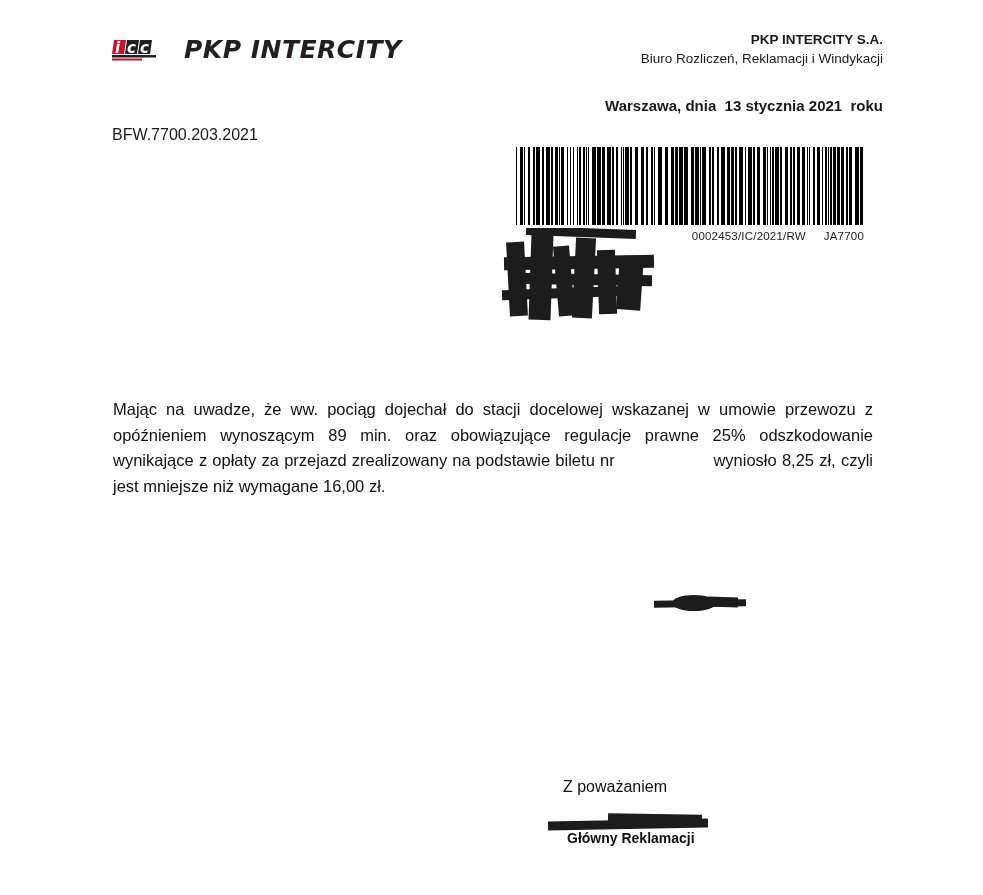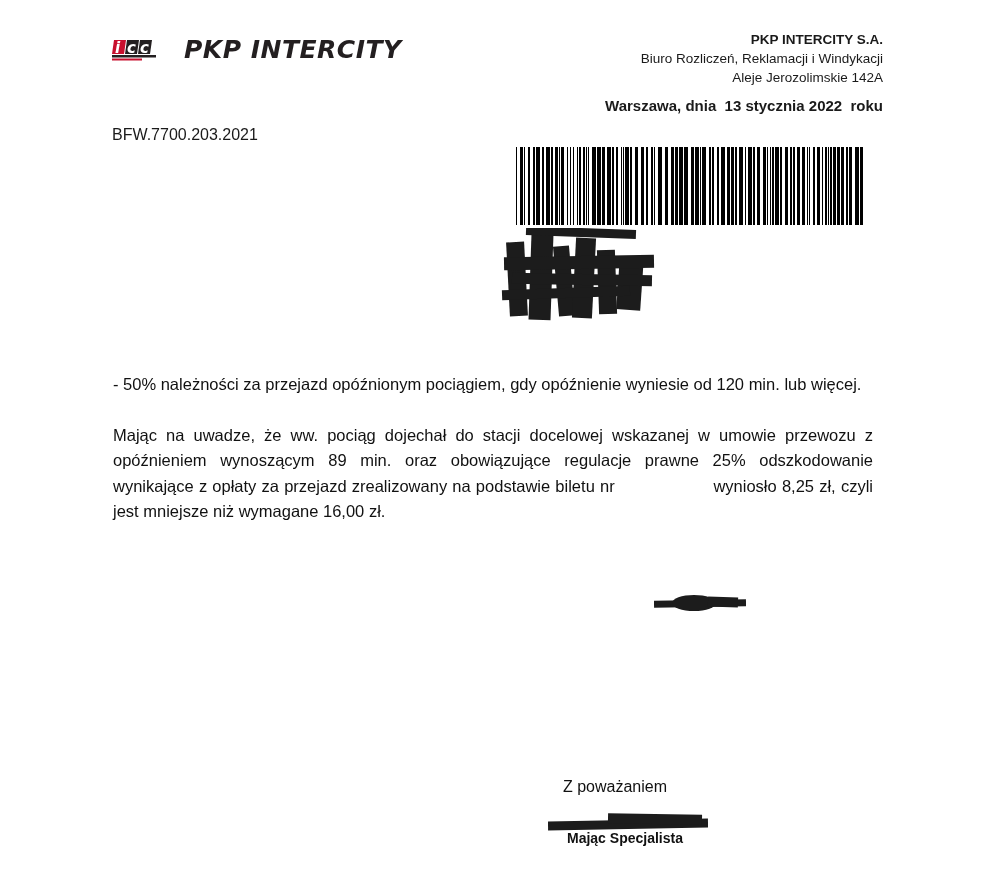--- a/index.html
+++ b/index.html
@@ -196,25 +196,24 @@
           <rect x="0" y="24.5" width="30" height="2" fill="#c8102e"></rect>
         </g>
       </svg>
     </span>
     <span class="logo-text">PKP INTERCITY</span>
   </div>
 
   <div class="company-block">
     <div class="company-name">PKP INTERCITY S.A.</div>
     <div class="company-line">Biuro Rozliczeń, Reklamacji i Windykacji</div>
-    <div class="company-line">Aleje Jerozolimskie 142A</div>
   </div>
 </div>
 
-<div class="date-line">Warszawa, dnia  13 stycznia 2022  roku</div>
+<div class="date-line">Warszawa, dnia  13 stycznia 2021  roku</div>
 <div class="ref-number">BFW.7700.203.2021</div>
 
 <div class="barcode-wrap">
   <div class="barcode-bars" id="barcode-bars">
       <i style="width: 1px;"></i>
       <i style="width: 3px; background: rgb(255, 255, 255);"></i>
       <i style="width: 3px;"></i>
       <i style="width: 1px; background: rgb(255, 255, 255);"></i>
       <i style="width: 1px;"></i>
       <i style="width: 3px; background: rgb(255, 255, 255);"></i>
@@ -372,20 +371,24 @@
       <i style="width: 2px; background: rgb(255, 255, 255);"></i>
       <i style="width: 2px;"></i>
       <i style="width: 1px; background: rgb(255, 255, 255);"></i>
       <i style="width: 3px;"></i>
       <i style="width: 3px; background: rgb(255, 255, 255);"></i>
       <i style="width: 4px;"></i>
       <i style="width: 1px; background: rgb(255, 255, 255);"></i>
       <i style="width: 3px;"></i>
       <i style="width: 1px; background: rgb(255, 255, 255);"></i>
     </div>
+  <div class="barcode-meta">
+    <span>0002453/IC/2021/RW</span>
+    <span>JA7700</span>
+  </div>
 </div>
 
 <div class="redaction-address">
   <svg width="160" height="108" viewBox="0 0 160 108" xmlns="http://www.w3.org/2000/svg">
     <g fill="#1c1c1c">
       <rect x="8" y="14" width="18" height="74" transform="rotate(-3 17 51)"></rect>
       <rect x="30" y="6" width="22" height="86" transform="rotate(2 41 49)"></rect>
       <rect x="56" y="18" width="16" height="70" transform="rotate(-5 64 53)"></rect>
       <rect x="74" y="10" width="20" height="80" transform="rotate(3 84 50)"></rect>
       <rect x="98" y="22" width="18" height="64" transform="rotate(-2 107 54)"></rect>
@@ -411,33 +414,32 @@
 <div class="redaction-sign">
   <svg width="160" height="20" viewBox="0 0 160 20" xmlns="http://www.w3.org/2000/svg">
     <g fill="#1c1c1c">
       <rect x="0" y="8" width="160" height="9" transform="rotate(-1 80 12)"></rect>
       <rect x="60" y="2" width="94" height="10" transform="rotate(1 107 7)"></rect>
     </g>
   </svg>
 </div>
 
 <div class="letter-body">
-  <p>- 50% należności za przejazd opóźnionym pociągiem, gdy opóźnienie wyniesie od 120 min. lub więcej.</p>
 
   <div class="para-gap"></div>
 
   <p class="justified">
     <span>Mając na uwadze, że ww. pociąg dojechał do stacji docelowej wskazanej w umowie przewozu z opóźnieniem wynoszącym 89 min. oraz obowiązujące regulacje prawne 25% odszkodowanie wynikające z opłaty za przejazd zrealizowany na podstawie biletu nr</span>
     <span>&nbsp;&nbsp;&nbsp;&nbsp;&nbsp;&nbsp;&nbsp;&nbsp;&nbsp;&nbsp;&nbsp;&nbsp;&nbsp;&nbsp;&nbsp;&nbsp;&nbsp;</span>
     <span>wyniosło 8,25 zł, czyli jest mniejsze niż wymagane 16,00 zł.</span>
   </p>
 
   <div class="para-gap"></div>
 
 
   <div class="para-gap"></div>
 
 </div>
 
 <div class="signature">
   <div class="sig-regards">Z poważaniem</div>
 </div>
-<div class="sig-title">Mając Specjalista</div>
+<div class="sig-title">Główny Reklamacji</div>
 
 </body></html>

